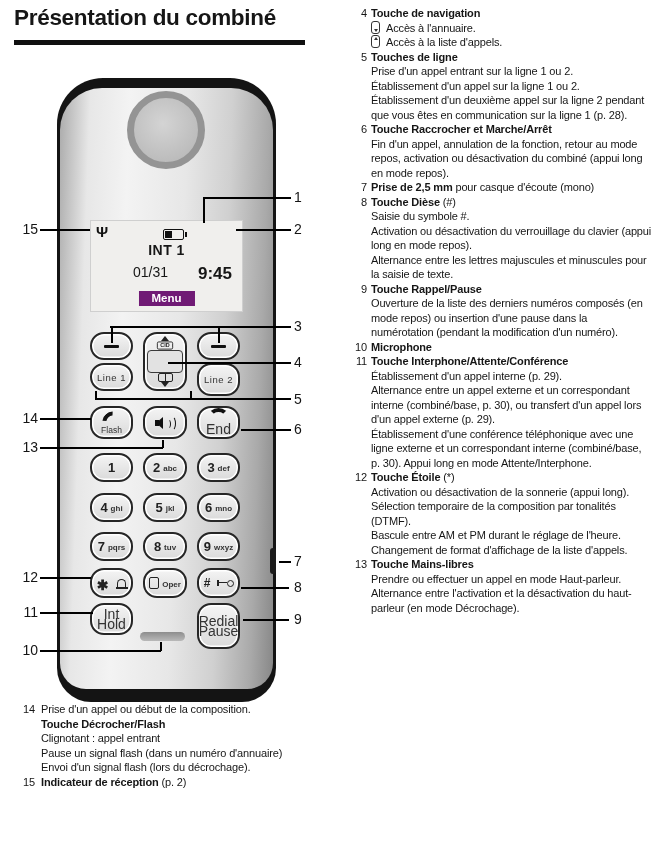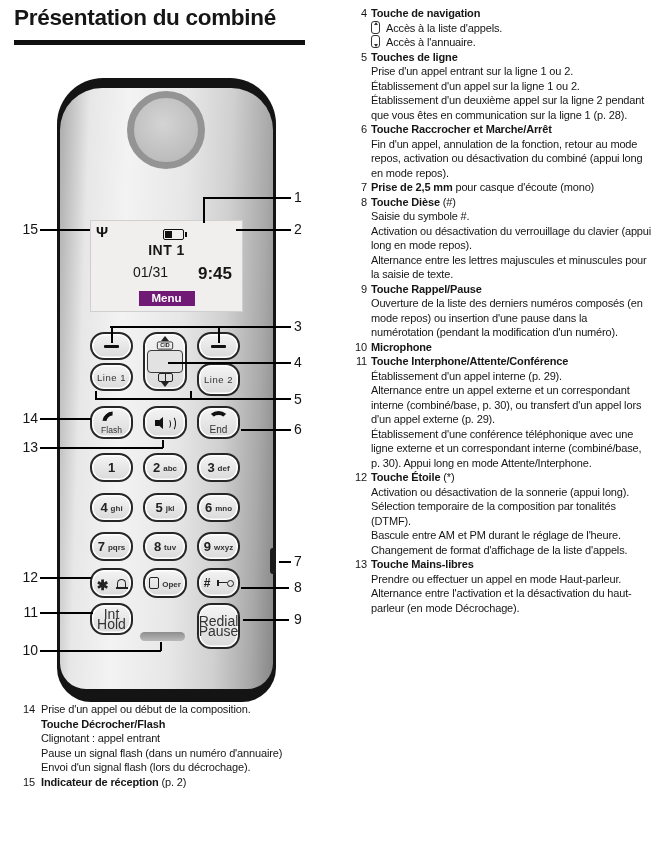--- a/index.html
+++ b/index.html
@@ -149,21 +149,21 @@
   <div class="key c2" style="top:328px;height:33px;">
     <span class="spk">
       <span class="spk-body"></span>
         <span class="spk-cone"></span>
         <span class="wave1"></span>
         <span class="wave2"></span>
     </span>
   </div>
   <div class="key c3" style="top:328px;height:33px;flex-direction:column;">
     <span class="hs-down"></span>
-    <span style="font-size:10px;color:#333;margin-top:1px;">End</span>
+    <span style="font-size:14px;color:#333;margin-top:1px;">End</span>
   </div>
 
   <div class="key c1" style="top:490px;height:30px;">
     <span class="star-sym">✱</span>
     <span class="bell"></span>
   </div>
   <div class="key c2" style="top:490px;height:30px;">
     <span class="zero-sym"></span>
     <span class="letters">Oper</span>
   </div>
@@ -258,22 +258,22 @@
 <div class="cl" style="left:162px;top:440px;width:1.5px;height:8px;"></div>
 <div class="cl" style="left:40px;top:577px;width:51px;height:1.5px;"></div>
 <div class="cl" style="left:40px;top:612px;width:53px;height:1.5px;"></div>
 <div class="cl" style="left:40px;top:650px;width:121px;height:1.5px;"></div>
 <div class="cl" style="left:160px;top:642px;width:1.5px;height:9px;"></div>
 
 <div class="abs" id="right-col">
     <div class="item">
       <span class="num">4</span>
       <div><b>Touche de navigation</b></div>
+      <div><span class="mnav down"></span><span>Accès à l'annuaire.</span></div>
       <div><span class="mnav up"></span><span>Accès à la liste d'appels.</span></div>
-      <div><span class="mnav down"></span><span>Accès à l'annuaire.</span></div>
     </div>
     <div class="item">
       <span class="num">5</span>
       <div><b>Touches de ligne</b></div>
       <div>Prise d'un appel entrant sur la ligne 1 ou 2.</div>
       <div>Établissement d'un appel sur la ligne 1 ou 2.</div>
       <div>Établissement d'un deuxième appel sur la ligne 2 pendant que vous êtes en communication sur la ligne 1 (p. 28).</div>
     </div>
     <div class="item">
       <span class="num">6</span>

